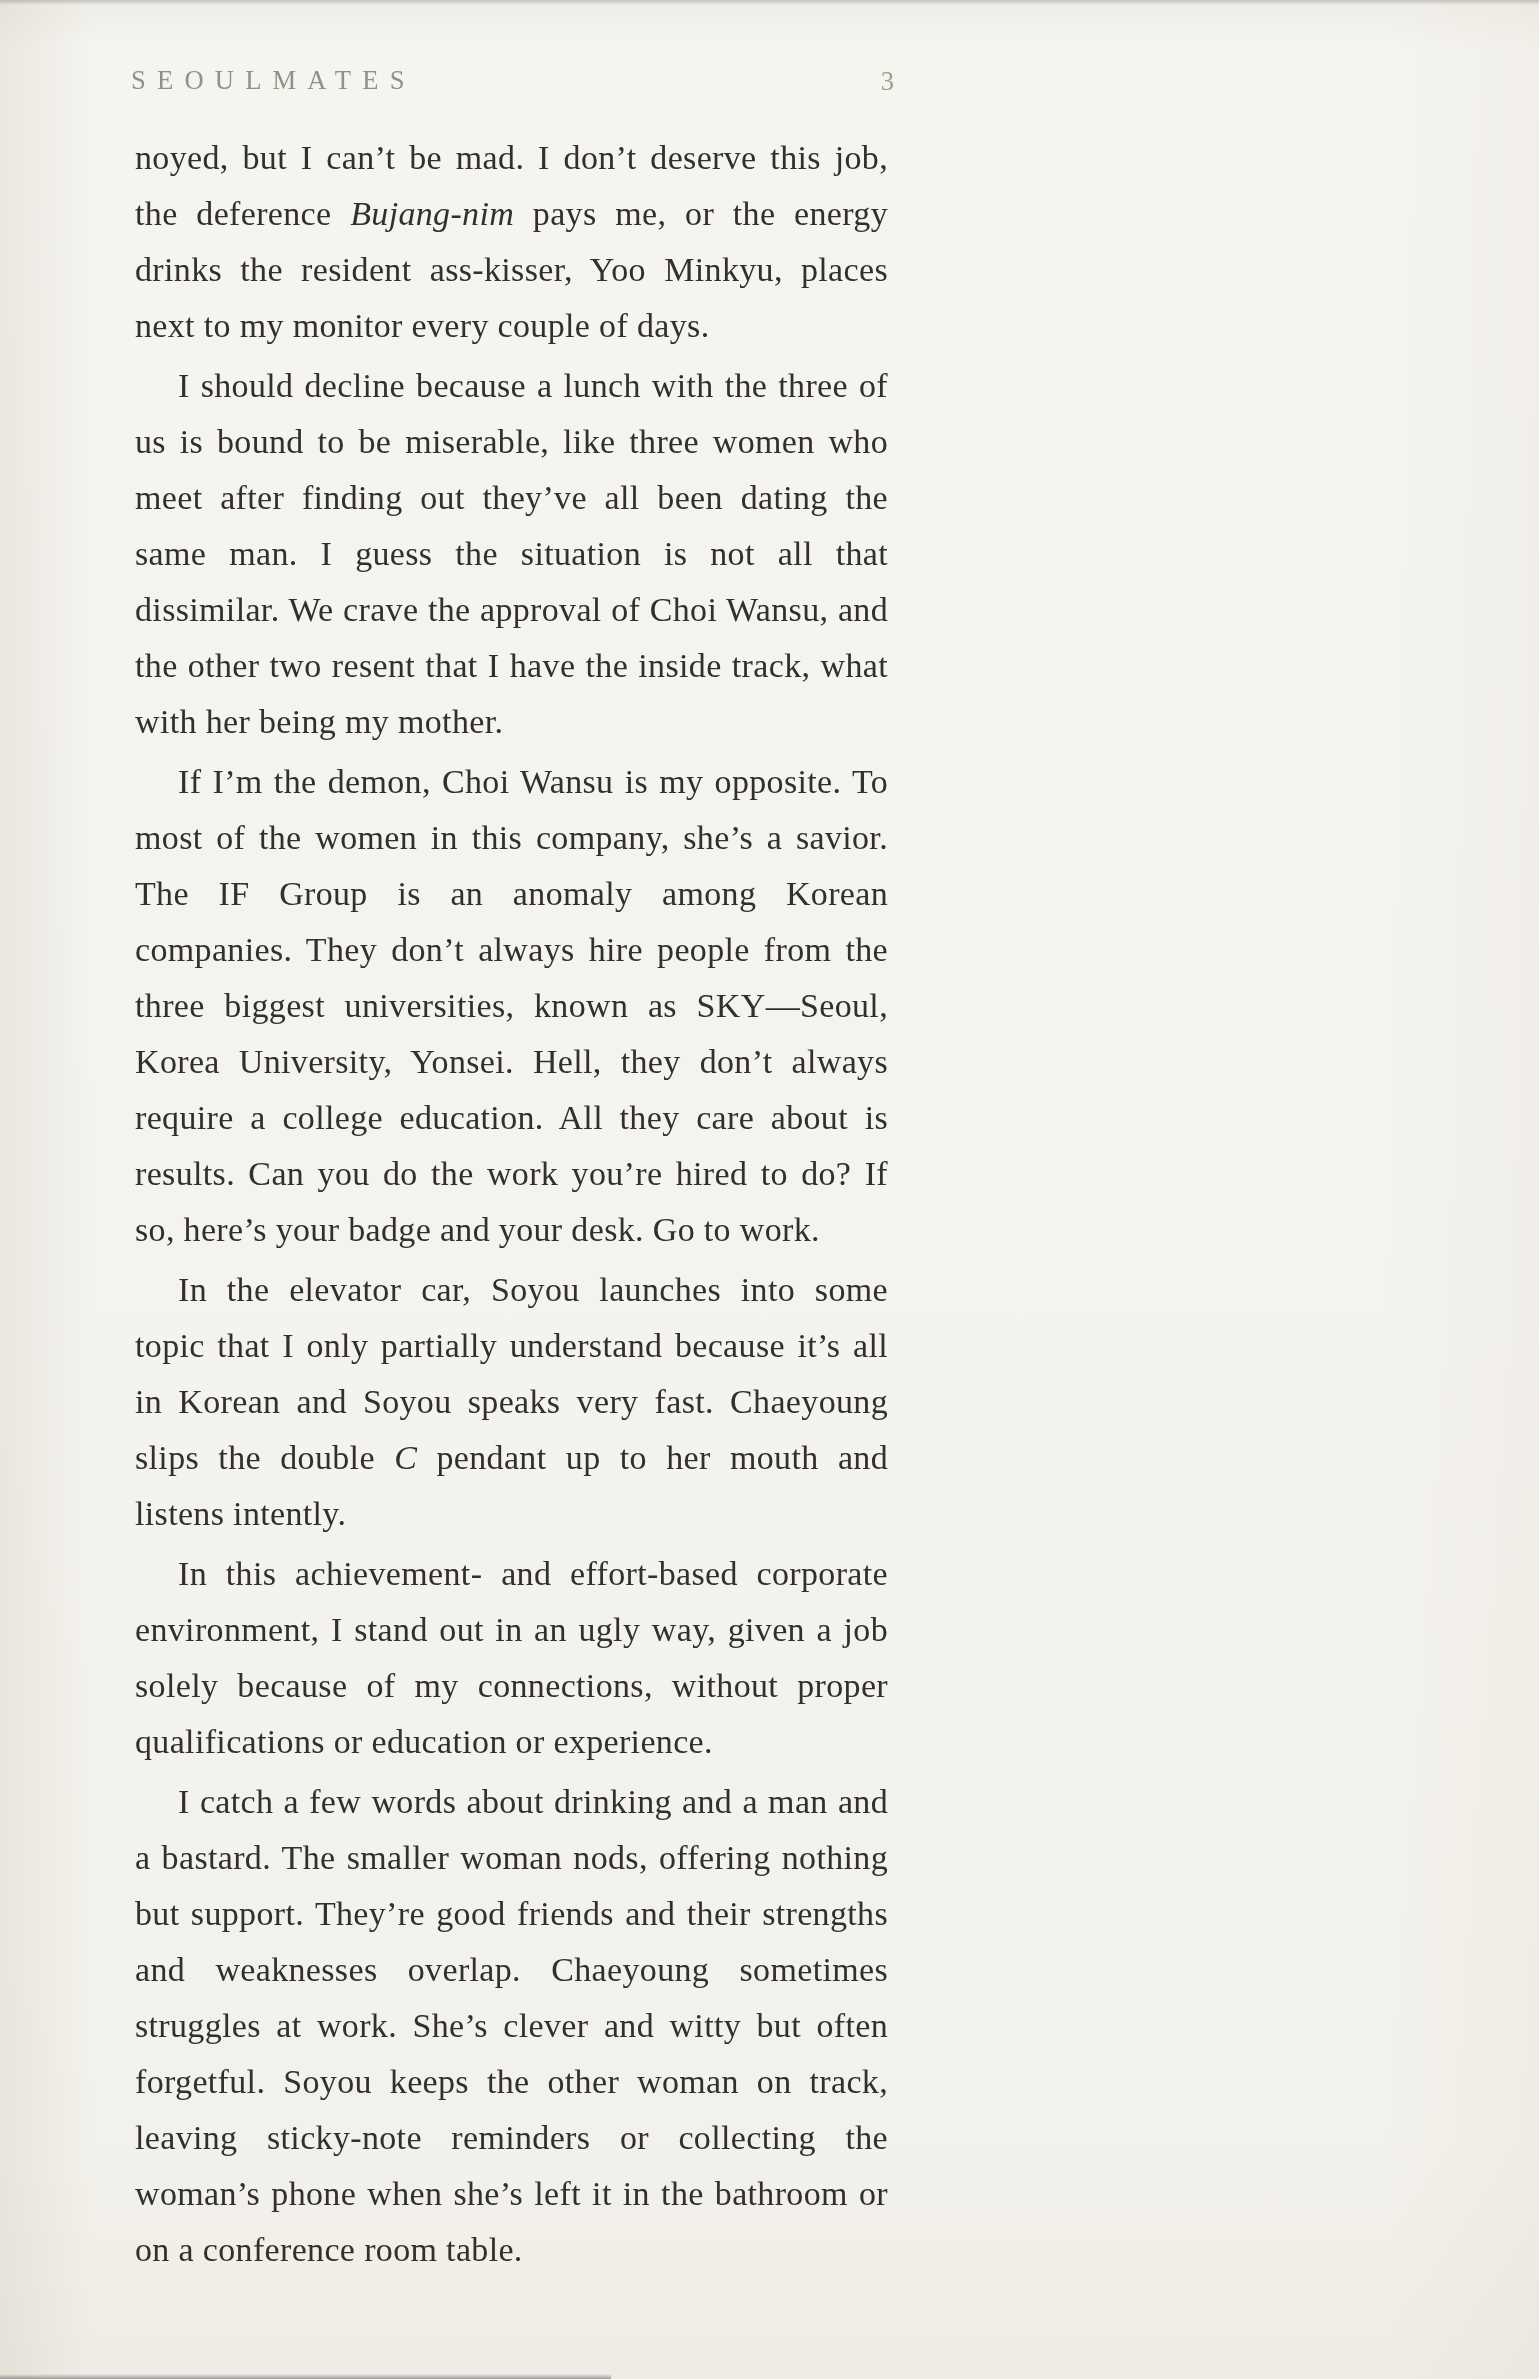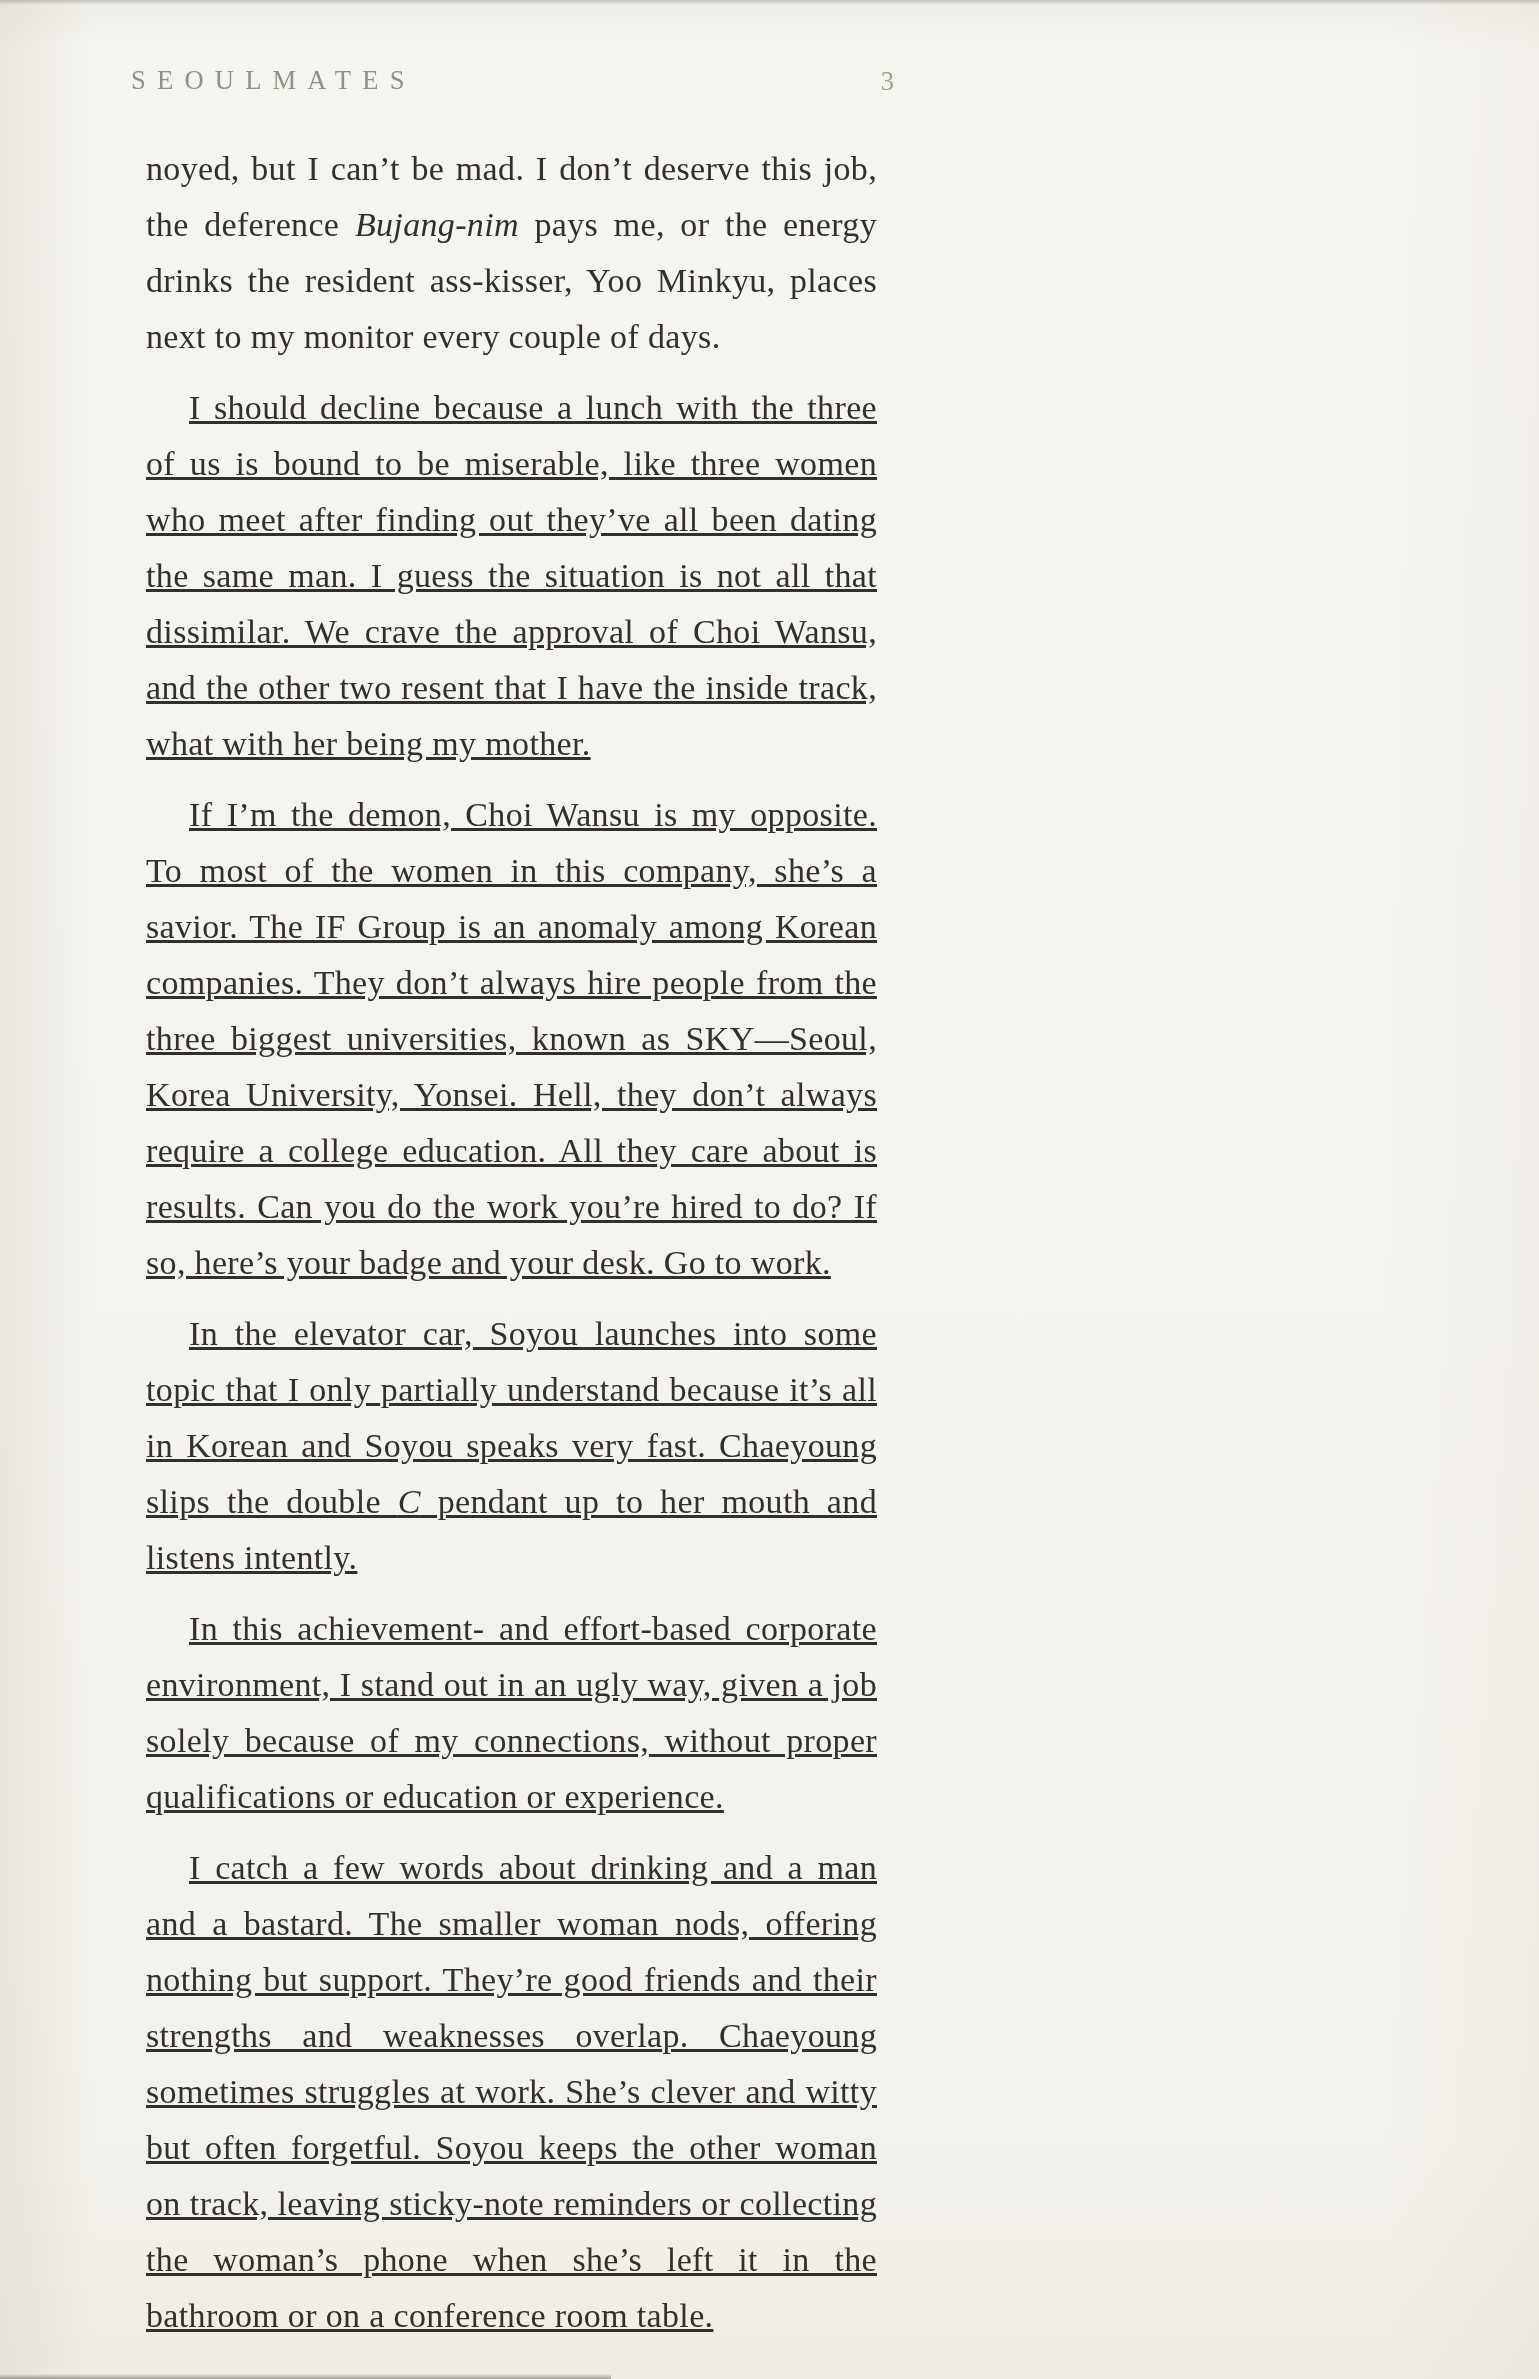--- a/index.html
+++ b/index.html
@@ -69,29 +69,28 @@
     color: #9aa08f;
   }
   .page-body {
     position: absolute;
     top: 126px;
     left: 131px;
     width: 761px;
     color: #32302b;
   }
   .page-body p {
-    margin: 15px;
+    margin: 4px;
     font-size: 34px;
     line-height: 56px;
     text-align: justify;
     letter-spacing: 0.01em;
   }
   .page-body p.indent {
     text-indent: 43px;
-    text-decoration: underline;
   }
   .italic {
     font-style: italic;
   }
 </style>
 </head>
 <body>
 
 <div class="page">
   <div class="edge-top"></div>

